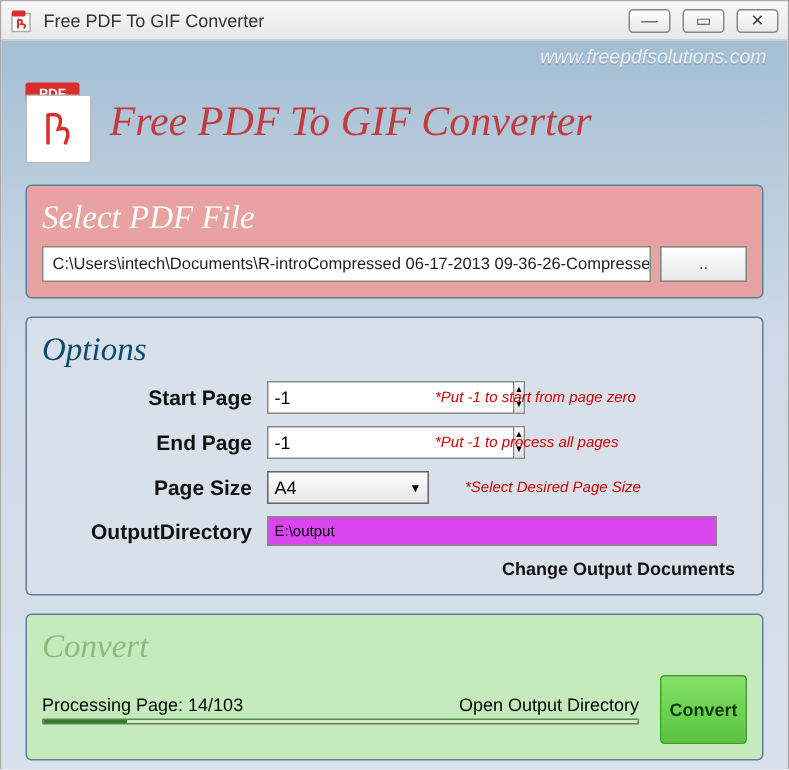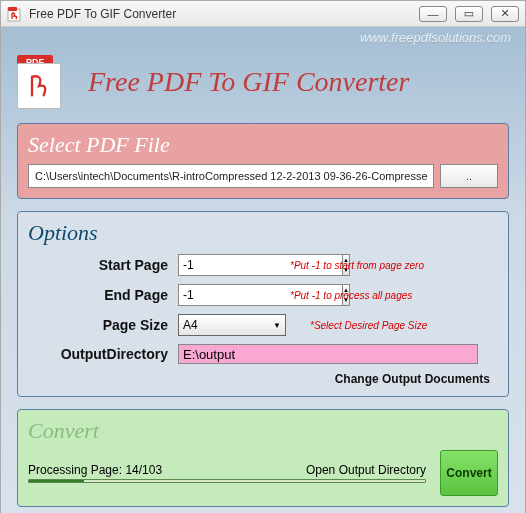--- a/index.html
+++ b/index.html
@@ -12,21 +12,21 @@
 .titlebar .app-icon svg { width: 16px; height: 16px; }
 .titlebar .title { font-size: 12px; color: #333; flex: 1; }
 .titlebar .winbtns { display: flex; gap: 8px; }
 .titlebar .winbtn { width: 28px; height: 16px; border: 1px solid #888; border-radius: 3px; background: linear-gradient(#fff,#e8e8e8); display: flex; align-items: center; justify-content: center; font-size: 11px; color: #444; cursor: pointer; }
 
 .client { position: relative; height: 486px; background: linear-gradient(180deg, #a4bed3 0%, #b9ccde 20%, #cdd9e6 40%, #d9e2ec 100%); padding: 0 10px 10px 10px; }
 
 .topbar { position: relative; height: 24px; }
 .watermark { position: absolute; right: 4px; top: 3px; color: #e8eef3; font-size: 13px; font-style: italic; font-family: Arial; text-shadow: 0 1px 0 rgba(0,0,0,0.1); }
 
-.banner { display: flex; align-items: center; gap: 27px; margin: 4px 6px 14px 6px; }
+.banner { display: flex; align-items: center; gap: 12px; margin: 4px 6px 14px 6px; }
 .pdf-icon { width: 44px; height: 54px; position: relative; }
 .pdf-icon .tab { position: absolute; top: 0; left: 0; width: 36px; height: 14px; background: #d92e2a; border-radius: 2px; color: #fff; font-size: 9px; font-weight: bold; text-align: center; line-height: 14px; }
 .pdf-icon .sheet { position: absolute; top: 8px; left: 0; width: 44px; height: 46px; background: #fff; border: 1px solid #bbb; border-radius: 2px; display: flex; align-items: center; justify-content: center; }
 .pdf-icon .sheet svg { width: 28px; height: 28px; }
 .banner-title { font-family: Georgia, 'Times New Roman', serif; font-style: italic; font-size: 28px; color: #c13c3c; }
 
 .panel { margin: 0 6px 12px 6px; border: 1px solid #5a7fa0; border-radius: 4px; padding: 8px 10px 10px 10px; }
 .panel-title { font-family: Georgia, serif; font-style: italic; font-size: 22px; margin-bottom: 6px; }
 
 .panel.select { background: #e8a2a2; }
@@ -42,21 +42,21 @@
 
 .opt-row { display: flex; align-items: center; margin: 8px 0; }
 .opt-label { width: 150px; text-align: right; font-weight: bold; font-size: 14px; padding-right: 10px; color: #111; }
 .opt-control { width: 88px; height: 22px; display: flex; }
 .num-input { flex: 1; border: 1px solid #888; background: #fff; font-size: 12px; padding: 0 4px; }
 .spin { width: 14px; display: flex; flex-direction: column; border: 1px solid #888; border-left: none; }
 .spin div { flex: 1; background: linear-gradient(#fff,#ddd); display: flex; align-items: center; justify-content: center; font-size: 6px; cursor: pointer; }
 .spin div:first-child { border-bottom: 1px solid #aaa; }
 .select-ctrl { width: 108px; height: 22px; border: 1px solid #666; background: linear-gradient(#fff,#e6e6e6); font-size: 12px; padding: 2px 4px; display: flex; align-items: center; justify-content: space-between; cursor: pointer; }
 .opt-hint { margin-left: 24px; color: #d40000; font-style: italic; font-size: 10px; }
-.out-path { flex: 1; max-width: 300px; height: 20px; background: #f9a8d4; border: 1px solid #888; font-size: 13px; padding: 1px 4px; margin-left: 0; display: flex; align-items: center; }
+.out-path { flex: 1; max-width: 300px; height: 20px; background: #d946ef; border: 1px solid #888; font-size: 10px; padding: 1px 4px; margin-left: 0; display: flex; align-items: center; }
 .opt-link { text-align: right; font-weight: bold; font-size: 12px; color: #111; margin-top: 6px; padding-right: 8px; cursor: pointer; }
 
 .convert-body { display: flex; align-items: center; gap: 14px; }
 .convert-left { flex: 1; }
 .status-row { display: flex; justify-content: space-between; align-items: center; font-weight: normal; font-size: 12px; margin-bottom: 2px; }
 .progress { height: 4px; background: linear-gradient(90deg, #3a7a2c 0%, #3a7a2c 14%, #d8e8c8 14%, #d8e8c8 100%); border: 1px solid #5a8a4c; border-radius: 1px; }
 .convert-btn { width: 58px; height: 46px; background: linear-gradient(#84e26a, #5ac33f); border: 1px solid #3d9a2a; border-radius: 3px; color: #0a3a00; font-weight: bold; font-size: 12px; display: flex; align-items: center; justify-content: center; cursor: pointer; }
 </style>
 </head>
 <body>
@@ -92,21 +92,21 @@
               <path d="M6 4 L6 20 M6 4 Q16 2 12 12 Q20 10 16 20" stroke="#d92e2a" stroke-width="2" fill="none" stroke-linecap="round"></path>
             </svg>
         </div>
       </div>
       <div class="banner-title">Free PDF To GIF Converter</div>
     </div>
 
     <div class="panel select">
       <div class="panel-title">Select PDF File</div>
       <div class="file-row">
-        <div class="file-path">C:\Users\intech\Documents\R-introCompressed 12-2-2013 09-36-26-Compresse</div>
+        <div class="file-path">C:\Users\intech\Documents\R-introCompressed 06-17-2013 09-36-26-Compresse</div>
         <div class="browse-btn">..</div>
       </div>
     </div>
 
     <div class="panel options">
       <div class="panel-title">Options</div>
 
       <div class="opt-row">
         <div class="opt-label">Start Page</div>
         <div class="opt-control">

